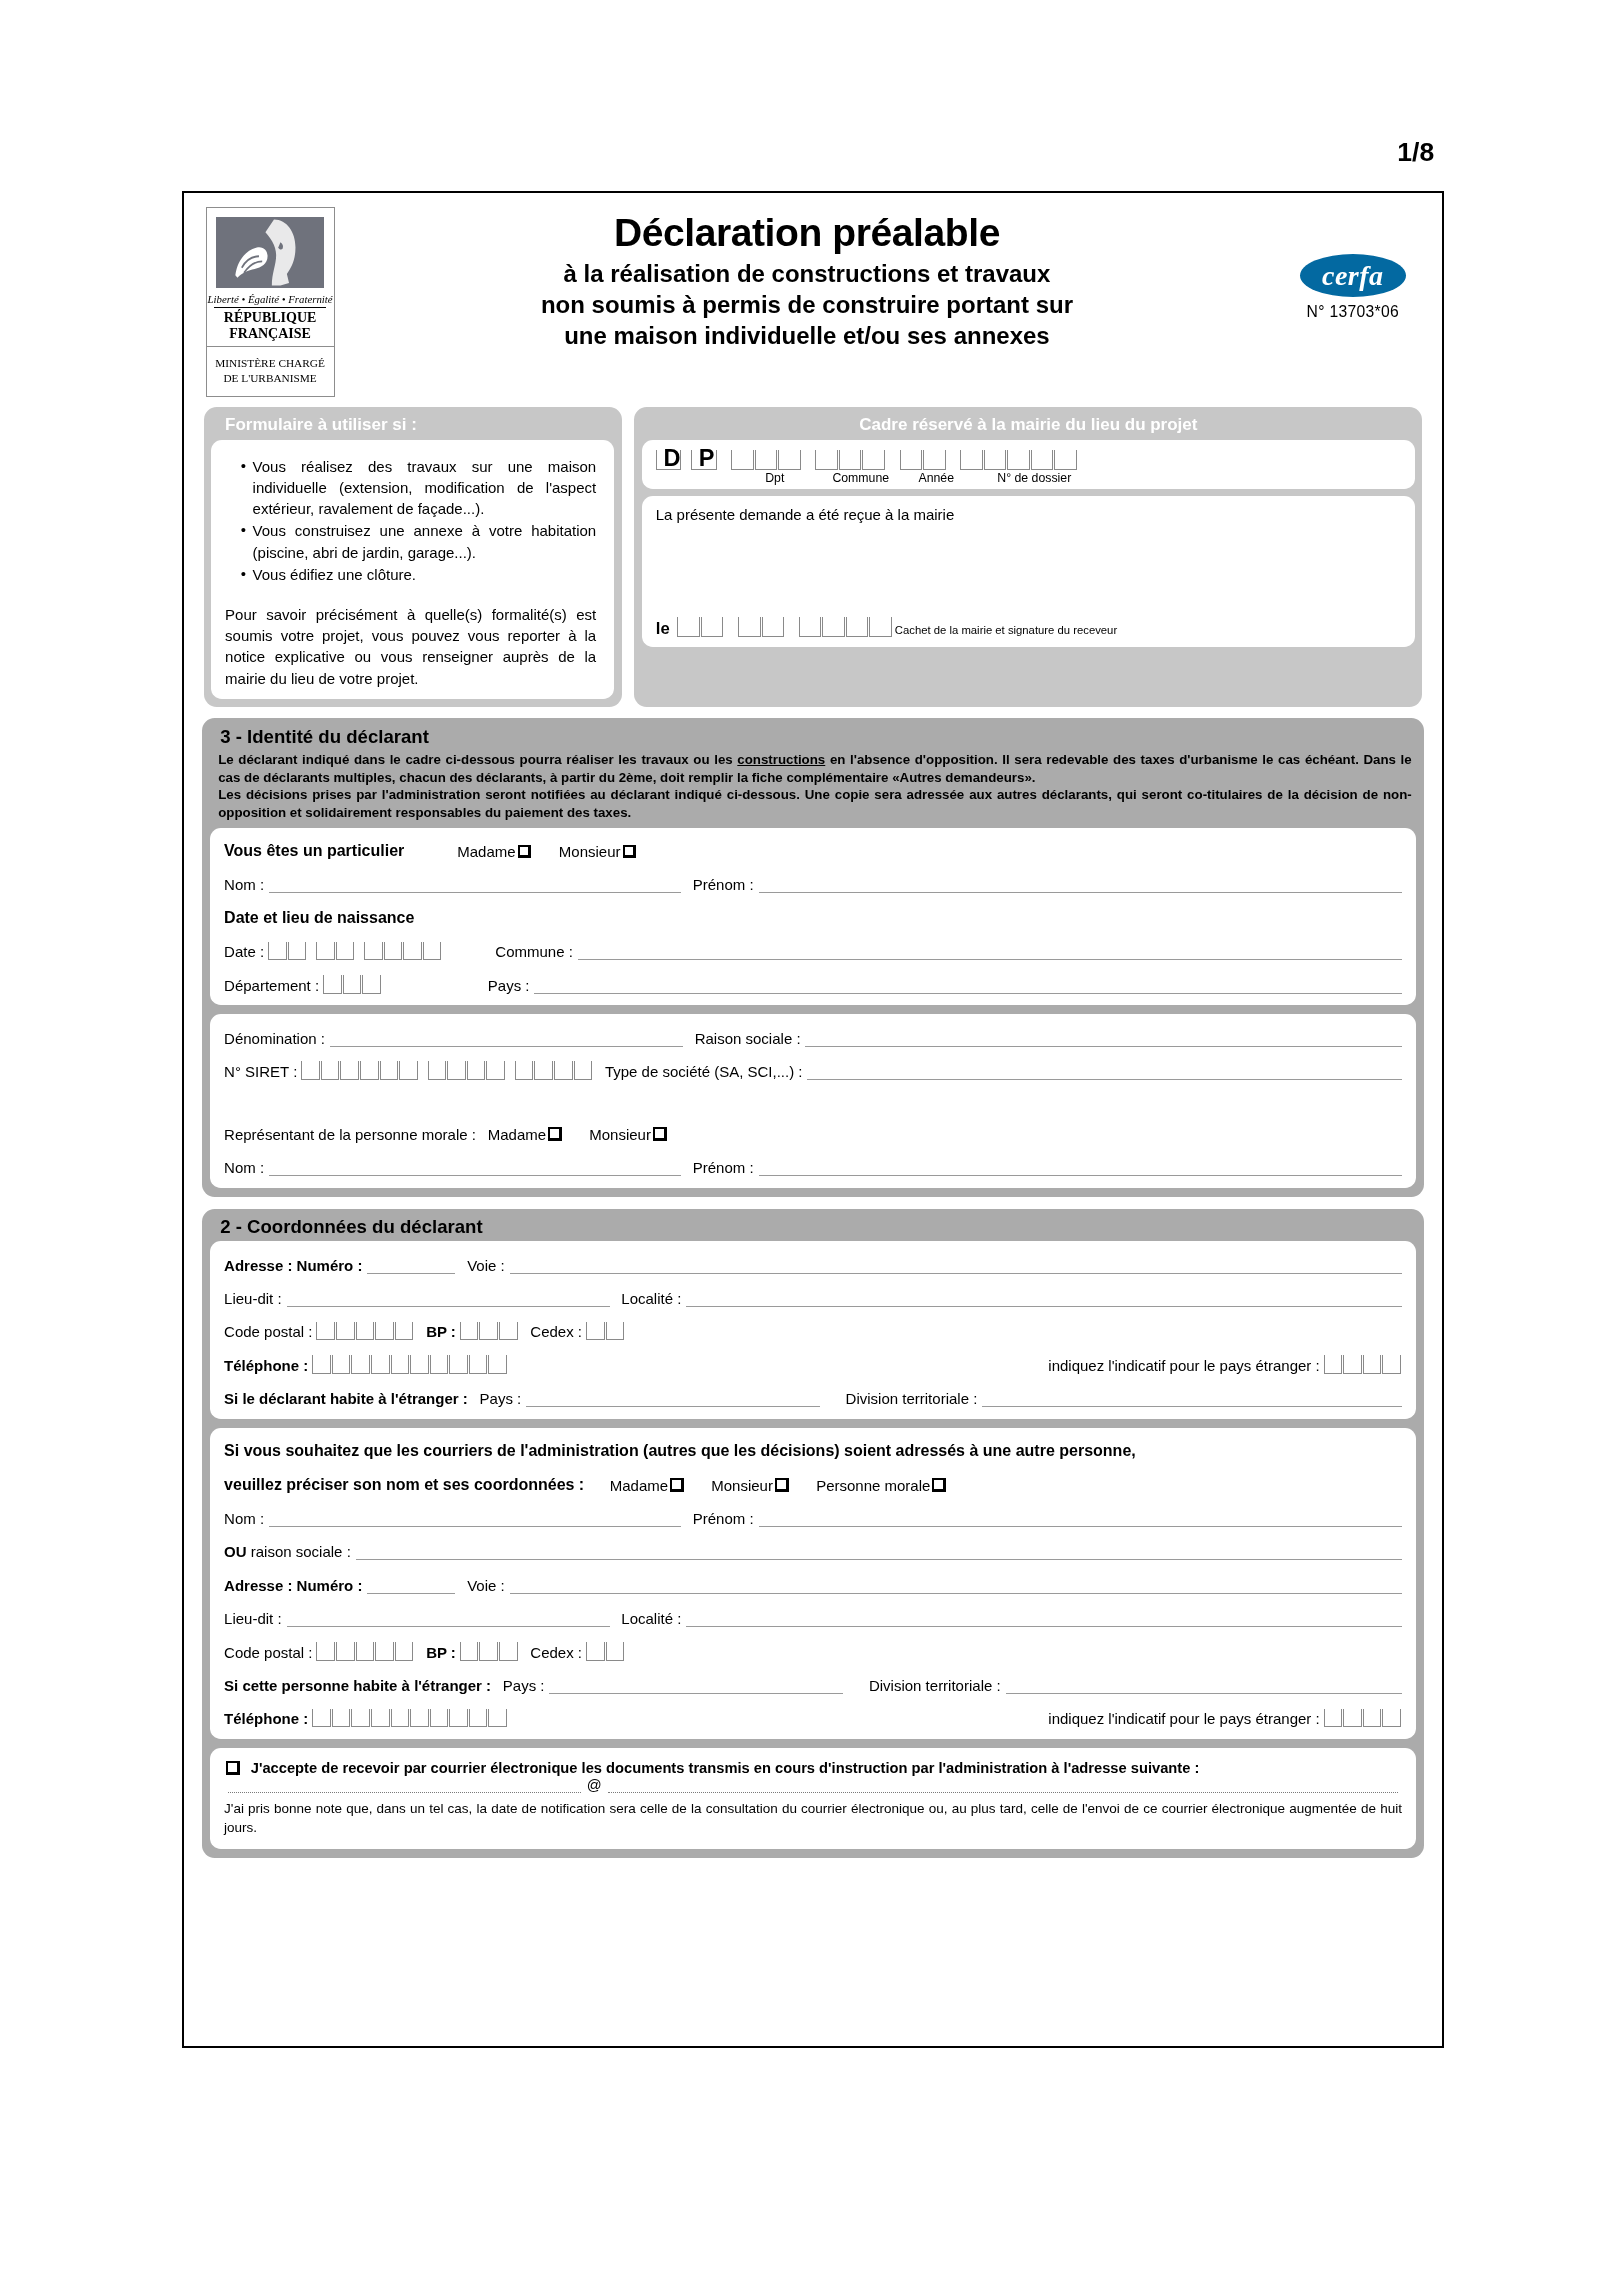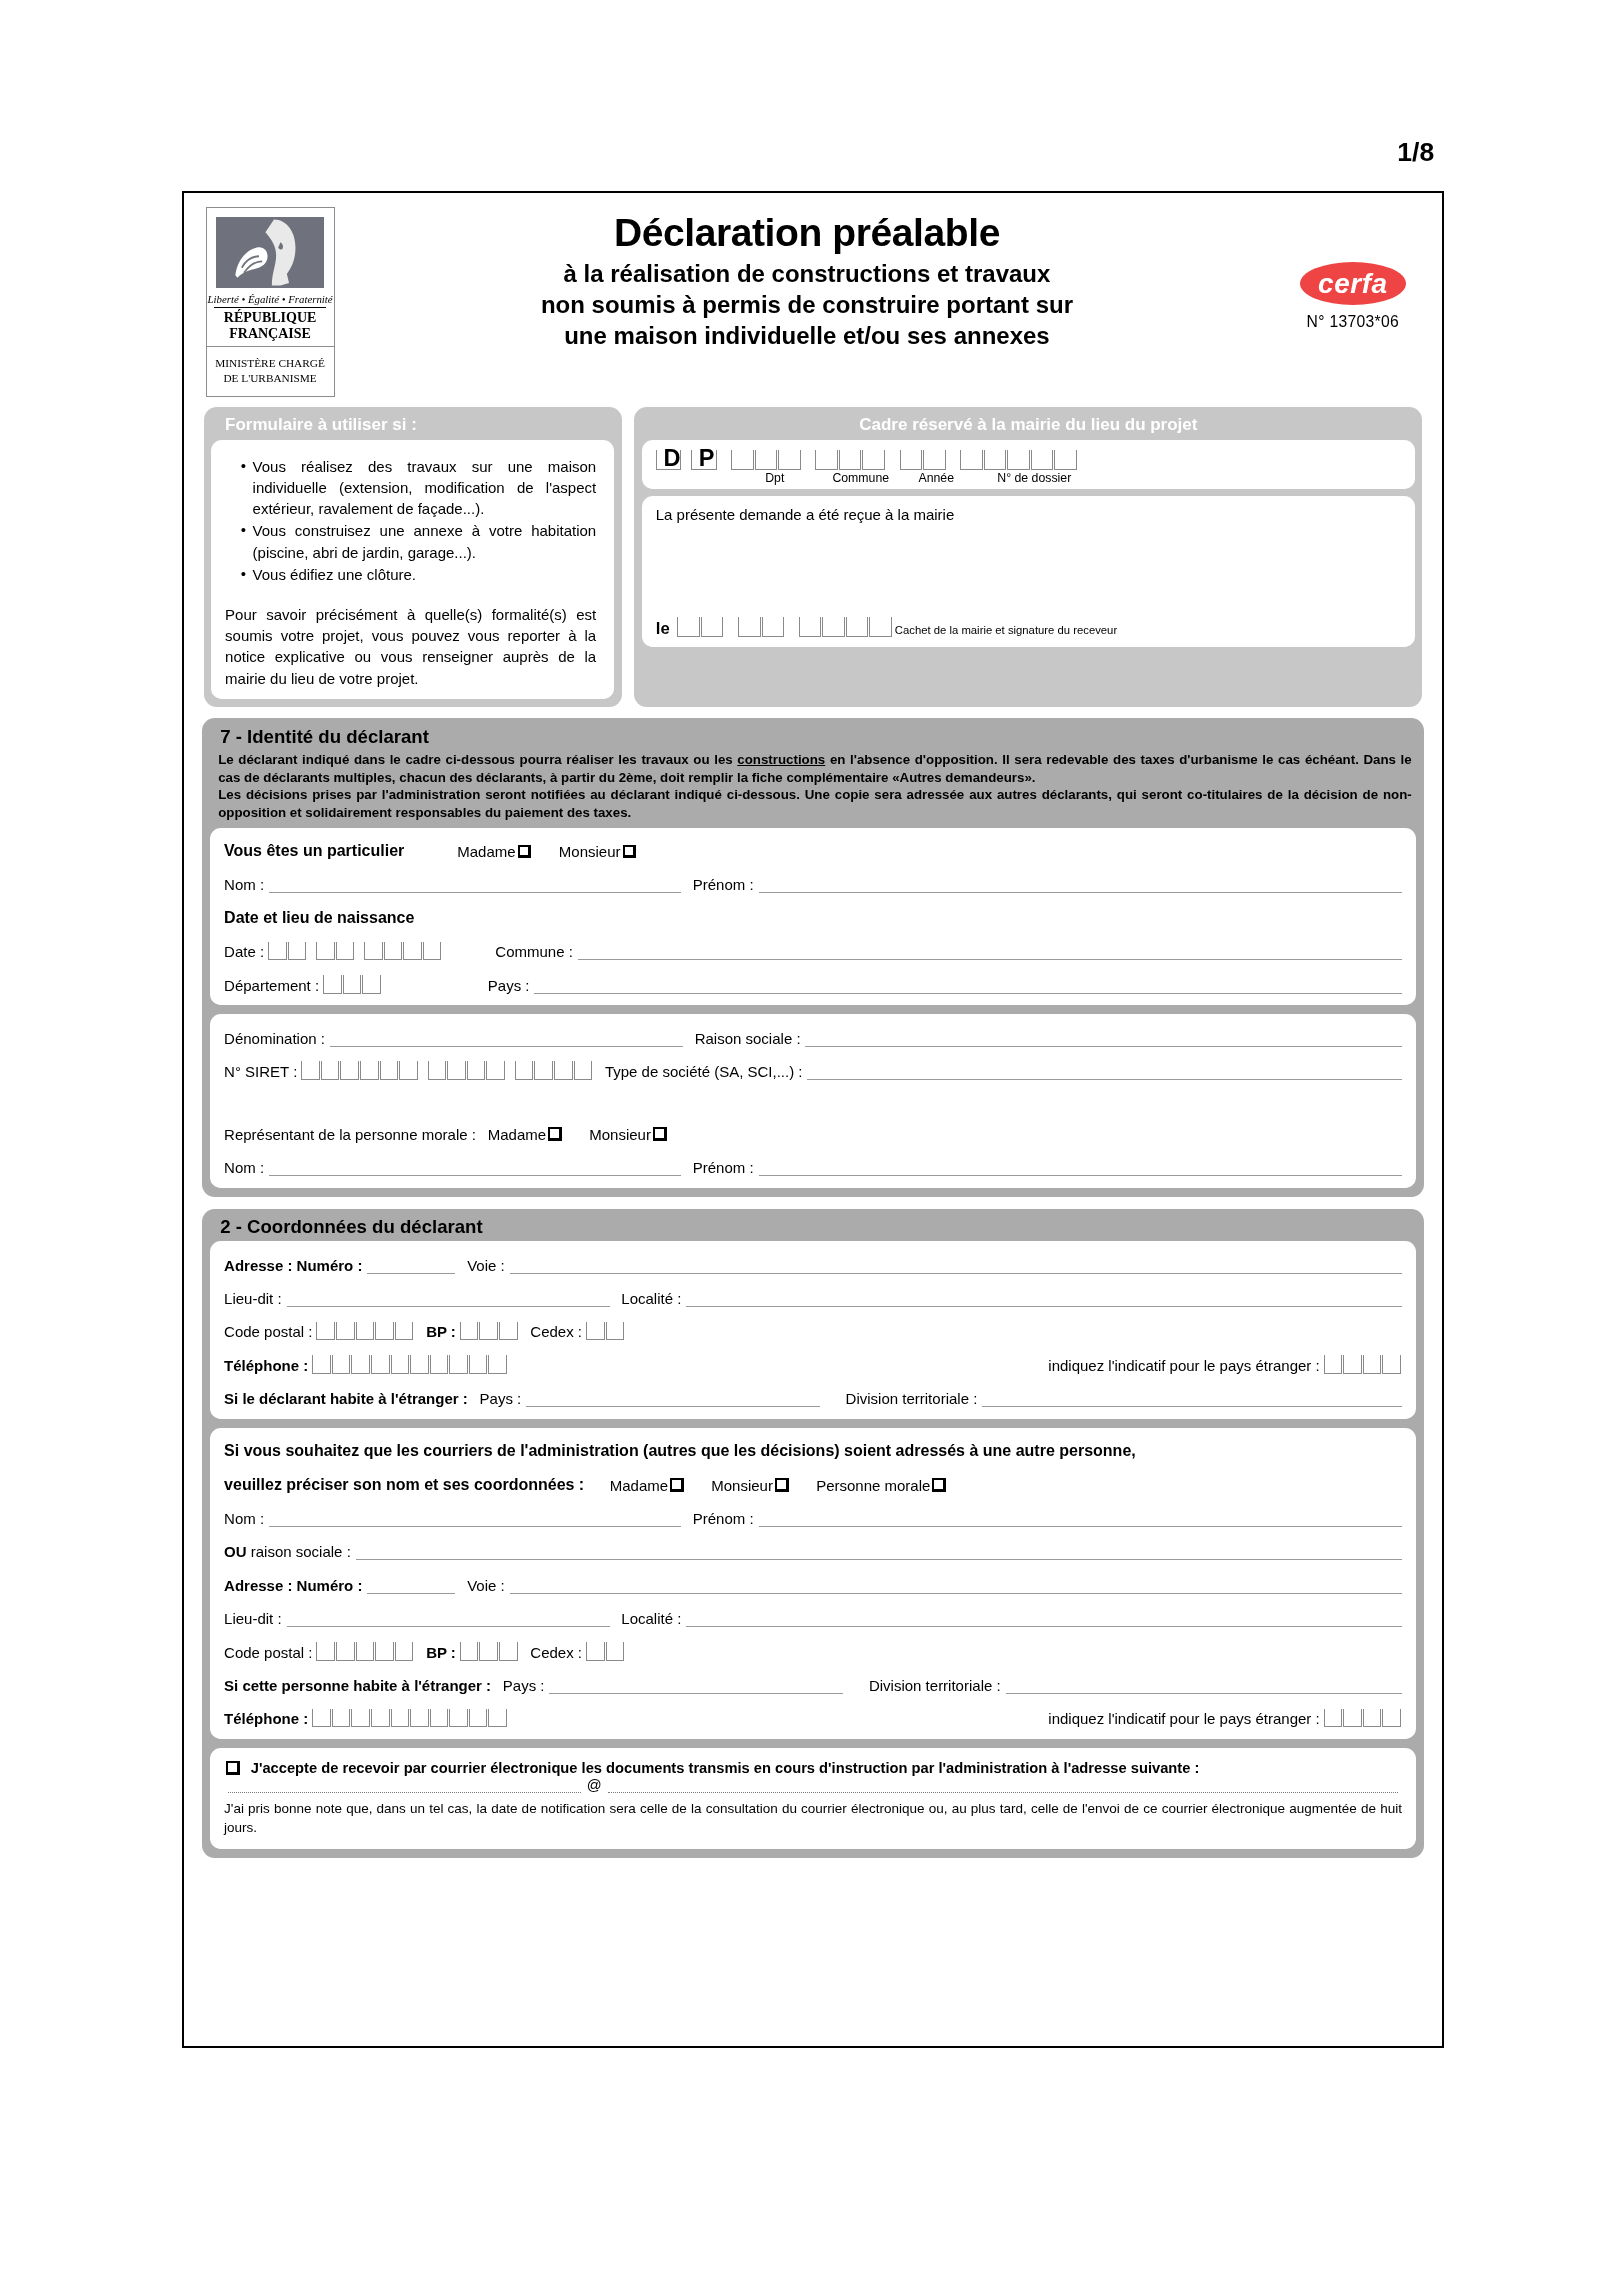--- a/index.html
+++ b/index.html
@@ -52,22 +52,22 @@
     font-size:11.3px; text-align:center; line-height:1.35;
     border-top:1px solid #8d8d8d; padding:8.8px 3.9px 9.8px 3.9px;
     font-variant:small-caps;
   }
   .titlewrap{flex:1 1 auto; text-align:center; padding:3.9px 0 0 0;}
   .t1{font-size:39px; font-weight:bold; letter-spacing:-0.4px; line-height:1.12;}
   .t2{font-size:24px; font-weight:bold; line-height:1.28; margin-top:4.9px;}
   .cerfawrap{width:147px; flex:0 0 auto; text-align:center; padding-top:47px;}
   .cerfa-oval{
     width:106px;height:43px;border-radius:50%;
-    background:#ef4444; color:#fff; margin:8px auto;
-    font-family:Liberation Sans, sans-serif;
+    background:#0369a1; color:#fff; margin:0 auto;
+    font-family:Liberation Serif, serif;
     font-style:italic; font-weight:bold; font-size:28px;
     line-height:43px; letter-spacing:0.5px;
   }
   .cerfa-num{font-size:15.7px; margin-top:5.9px; letter-spacing:0.3px;}
 
   
   .grayrow{display:flex; gap:12.7px; padding:0 19.6px; margin-top:5.9px;}
   .gpanel{
     background:#c7c7c7; border-radius:12.7px;
     padding:4.9px 7.8px 7.8px 7.8px; box-sizing:border-box;
@@ -288,21 +288,21 @@
             <div class="cell"></div>
             <div class="cell"></div>
           </div>
           <span class="cachet">Cachet de la mairie et signature du receveur</span>
         </div>
       </div>
     </div>
   </div>
 
   <div class="section">
-    <div class="sec-head">7 - Identité du déclarant</div>
+    <div class="sec-head">3 - Identité du déclarant</div>
     <div class="sec-intro">
       <span>Le déclarant indiqué dans le cadre ci-dessous pourra réaliser les travaux ou les </span><u>constructions</u><span> en l'absence d'opposition. Il sera redevable des taxes d'urbanisme le cas échéant. Dans le cas de déclarants multiples, chacun des déclarants, à partir du 2ème, doit remplir la fiche complémentaire «Autres demandeurs».</span><br>
       <span>Les décisions prises par l'administration seront notifiées au déclarant indiqué ci-dessous. Une copie sera adressée aux autres déclarants, qui seront co-titulaires de la décision de non-opposition et solidairement responsables du paiement des taxes.</span>
     </div>
 
     <div class="fbox">
       <div class="frow">
         <span class="hd">Vous êtes un particulier</span>
         <span class="sp-l"></span>
         <span class="ckopt">

